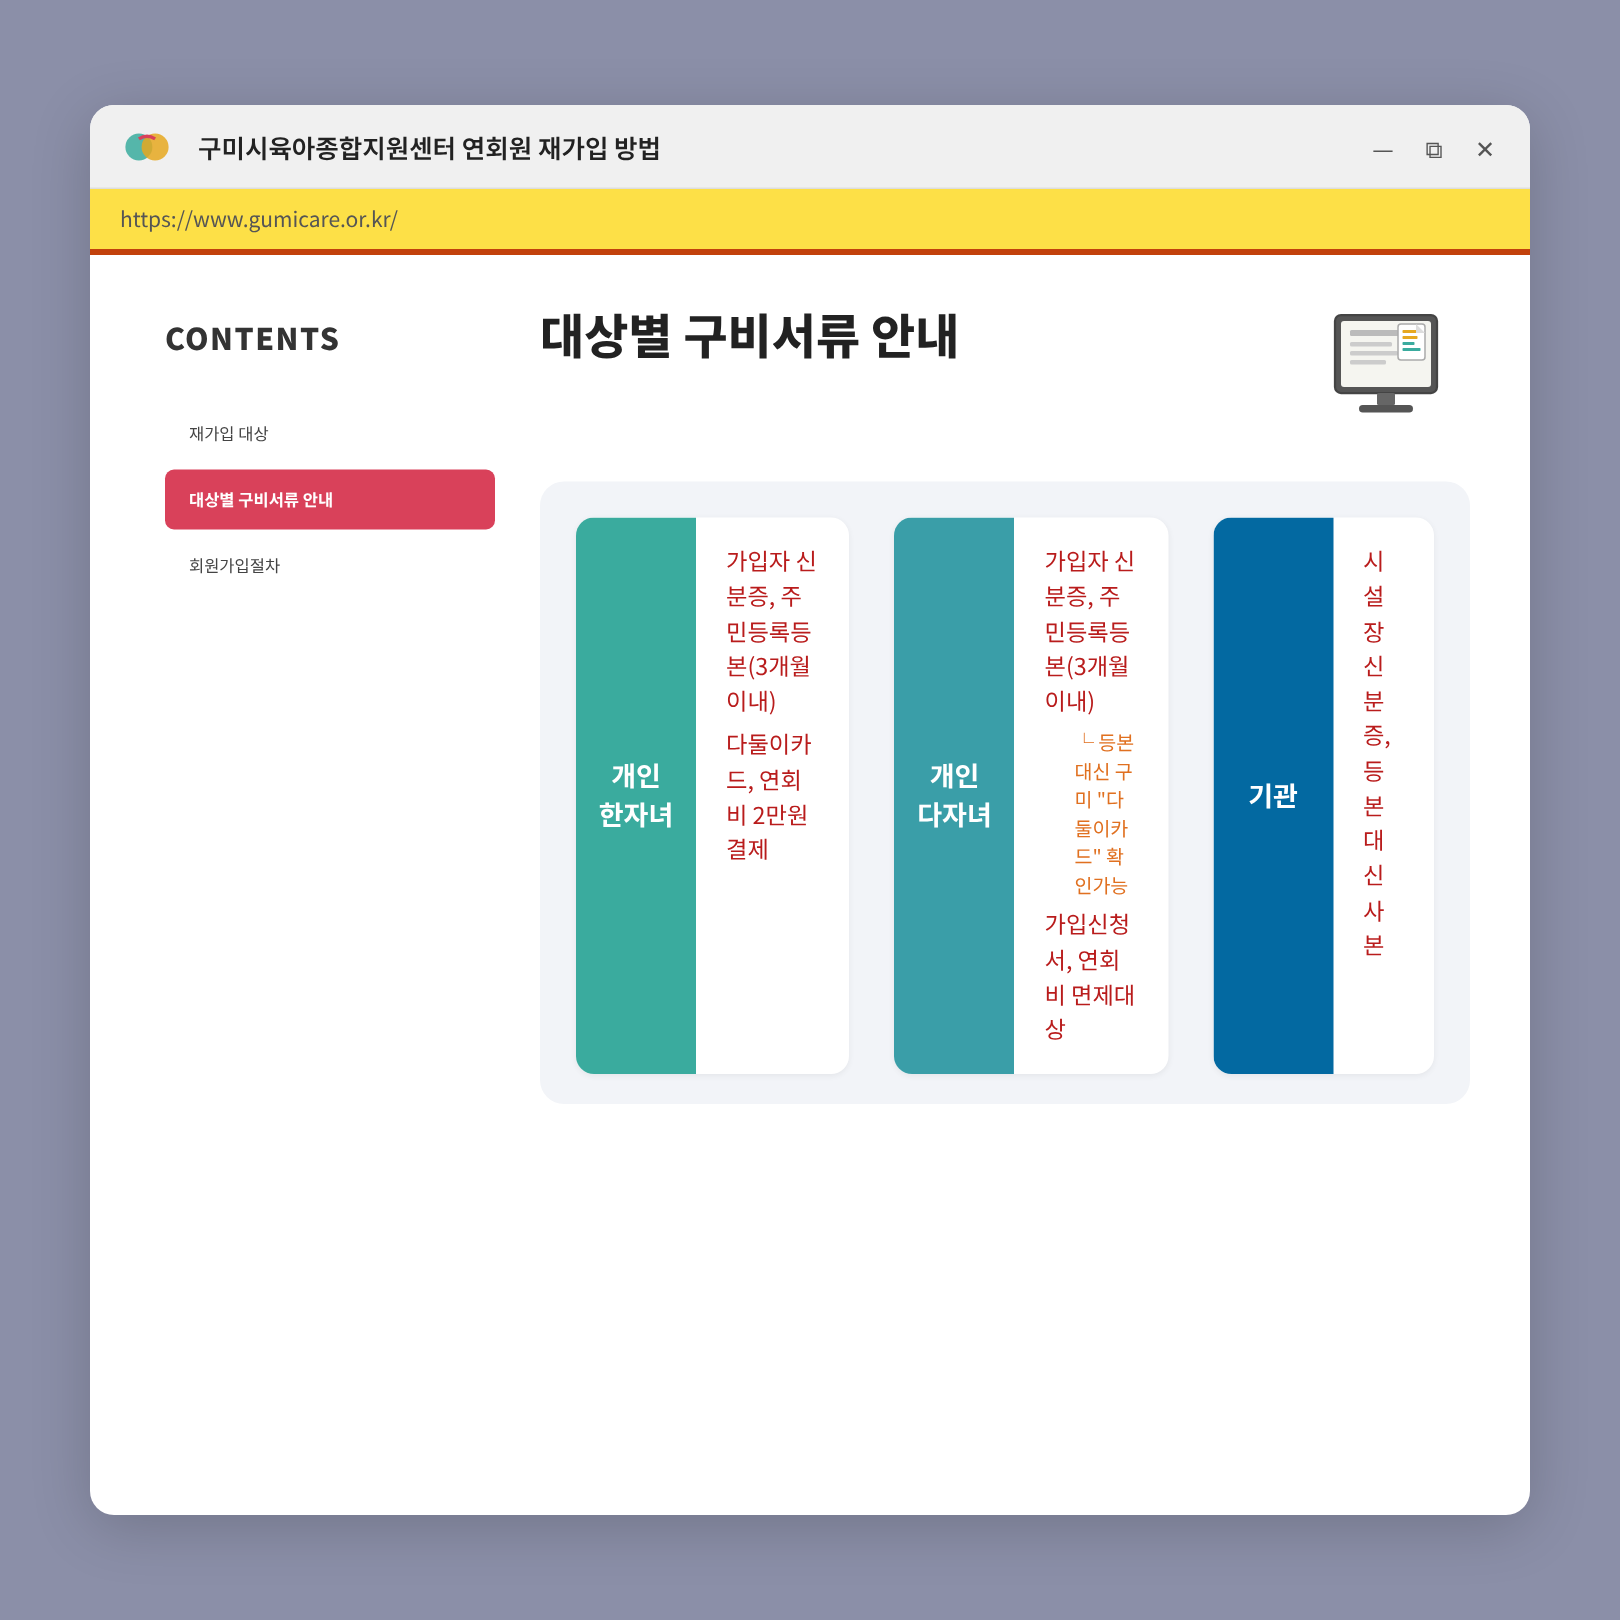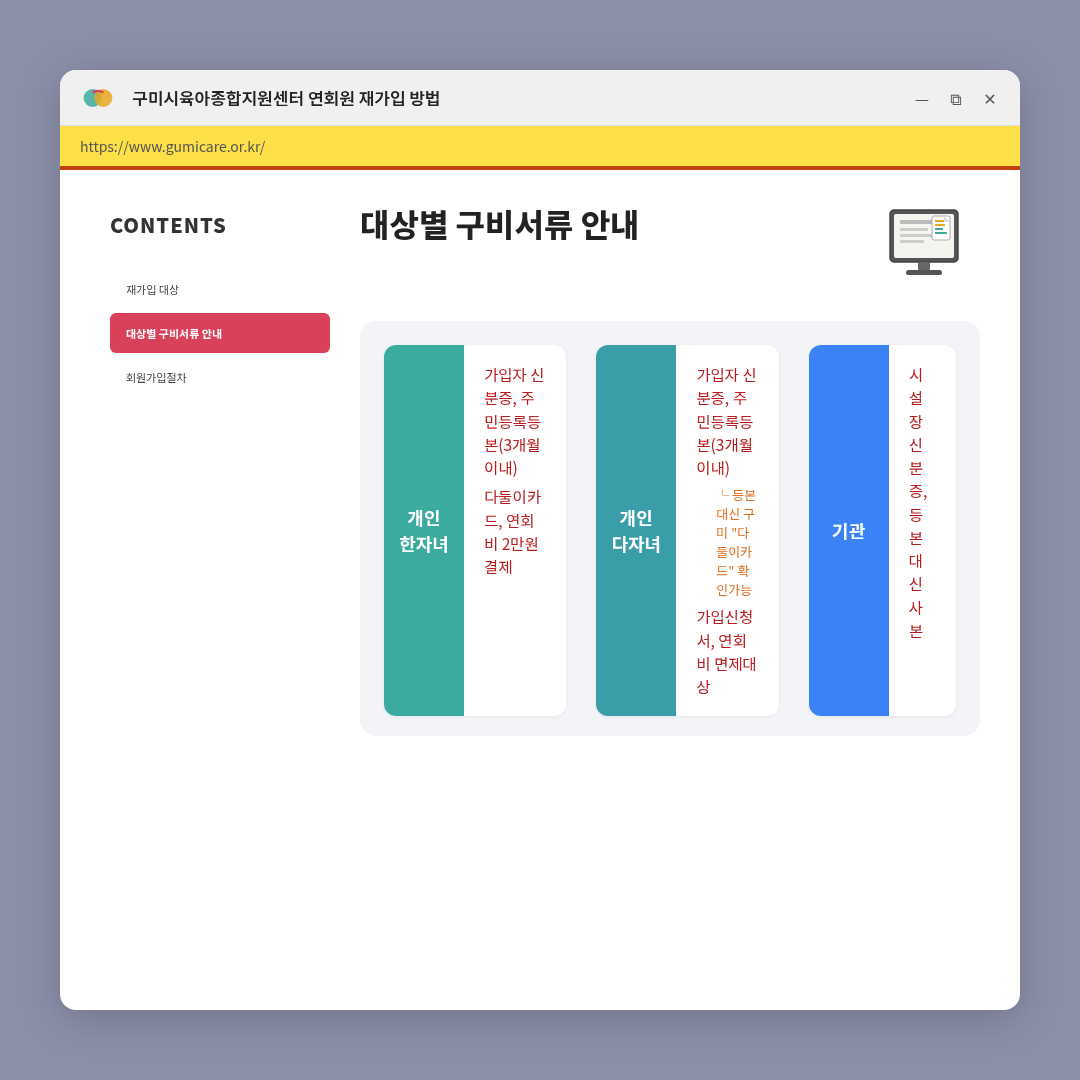--- a/index.html
+++ b/index.html
@@ -171,21 +171,21 @@
       font-size: 18px;
       font-weight: 700;
       color: #fff;
       text-align: center;
       line-height: 1.4;
       padding: 20px 8px;
     }
 
     .card-label.teal { background: #3aab9e; }
     .card-label.teal2 { background: #3a9ea8; }
-    .card-label.yellow { background: #3b82f6; }
+    .card-label.yellow { background: #0369a1; }
 
     .card-content {
       flex: 1;
       padding: 18px 20px;
       display: flex;
       flex-direction: column;
       gap: 6px;
     }
 
     .card-text {

